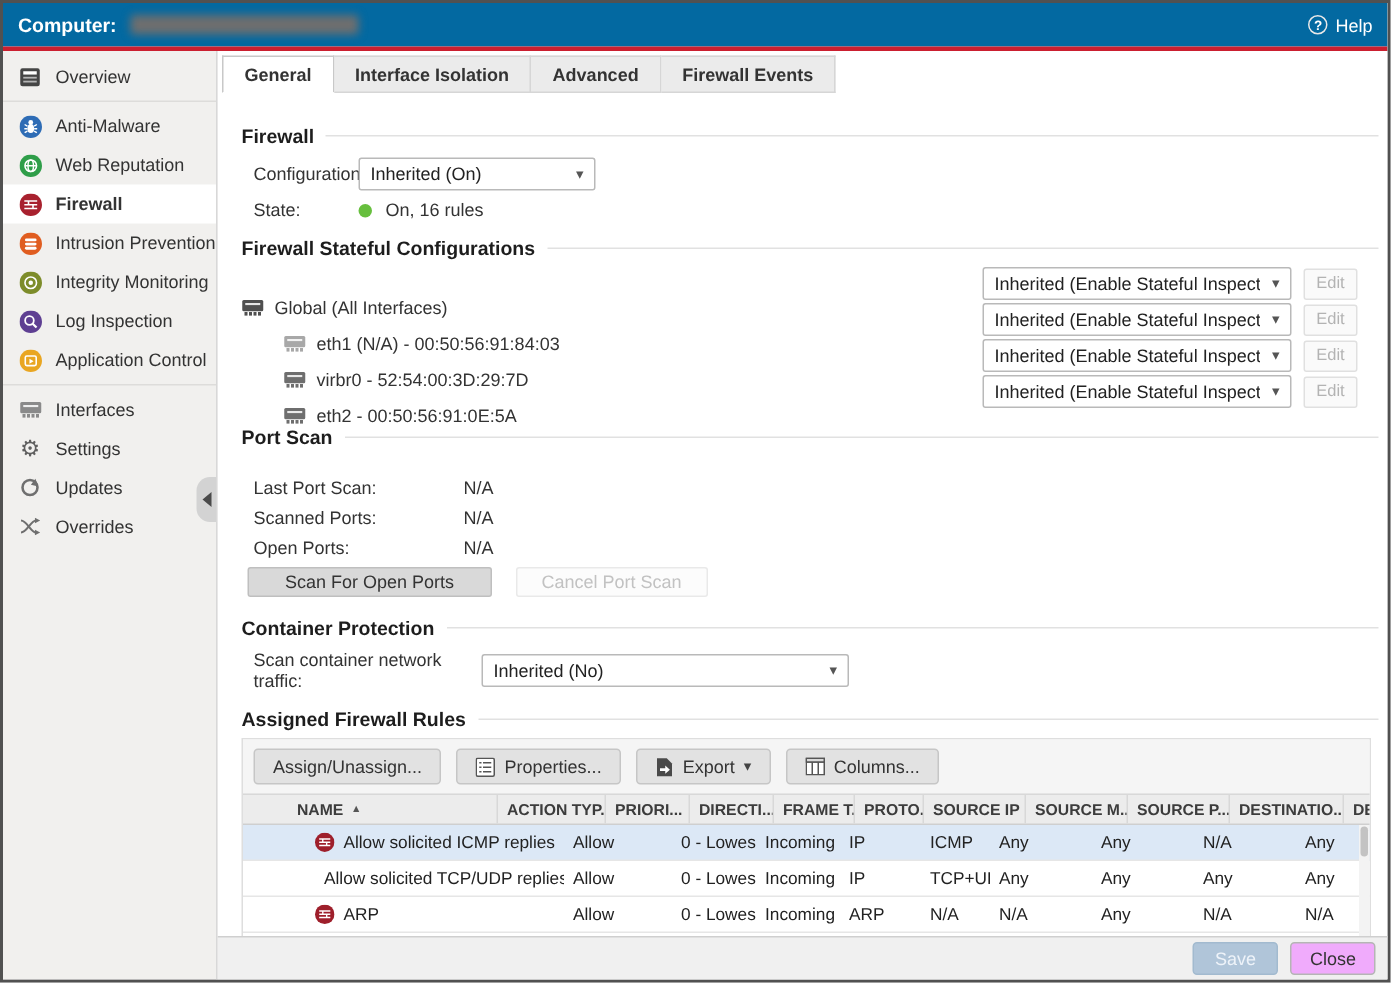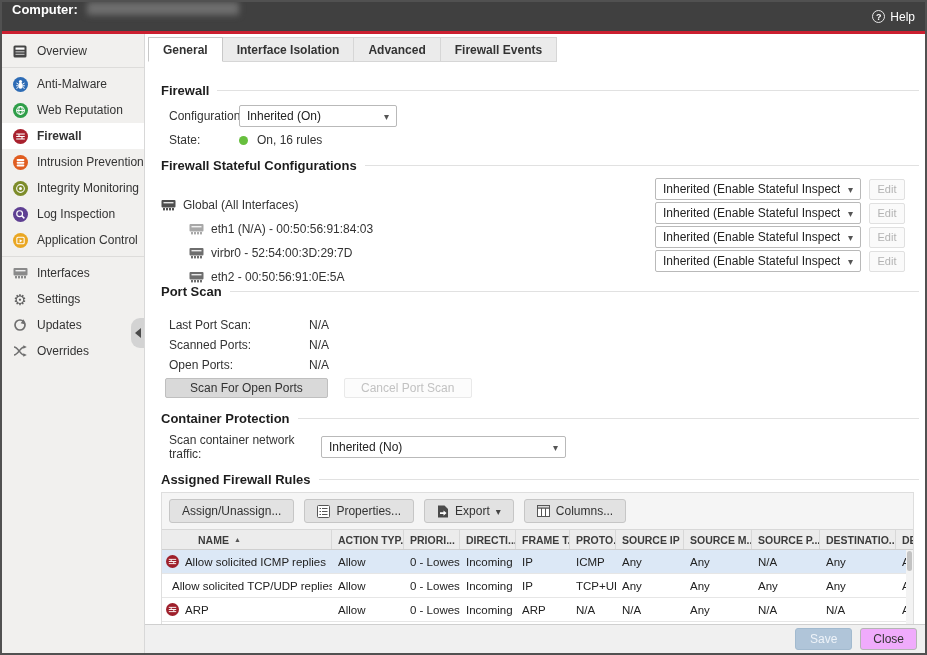--- a/index.html
+++ b/index.html
@@ -6,21 +6,21 @@
   html,body { background:#888; }
   body { font-family:"Liberation Sans", sans-serif; }
 
   .window{
     width:927px; height:655px; border:2px solid #515151; background:#fff;
     display:flex; flex-direction:column; position:relative; overflow:hidden;
   }
 
   
   .titlebar{
-    height:29px; background:#404040; color:#fff; display:flex; 
+    height:29px; background:#0369a1; color:#fff; display:flex; align-items:center;
     padding:0 10px; flex:0 0 auto;
   }
   .titlebar .title{ font-size:13px; font-weight:bold; }
   .redacted{ width:152px; height:13px; background:#6e6e6e; border-radius:2px;
     margin-left:9px; filter:blur(3px); }
   .help-wrap{ margin-left:auto; display:flex; align-items:center; gap:5px; font-size:12px; cursor:default;}
   .help-q{ width:13px; height:13px; border:1px solid #e8e8e8; border-radius:50%;
     font-size:9px; display:flex; align-items:center; justify-content:center; font-weight:bold;}
   .red-line{ height:3px; background:#cb1f30; flex:0 0 auto; }
 
@@ -116,21 +116,21 @@
     display:flex; align-items:center; border-right:1px solid #d8d8d8; white-space:nowrap;
     overflow:hidden; cursor:pointer; }
   .th.first{ padding-left:36px; }
   .th .sort{ font-size:7px; color:#555; margin-left:5px; }
 
   .tbody{ height:84px; overflow:hidden; position:relative; }
   .tr{ display:flex; height:24px; align-items:center; border-bottom:1px solid #e6e6e6;
     background:#fff; overflow:hidden; cursor:pointer; }
   .tr.selected{ background:#dce8f6; }
   .td{ flex:0 0 auto; font-size:11.5px; color:#222; padding:0 6px; white-space:nowrap; overflow:hidden; }
-  .td.first{ display:flex; align-items:center; gap:6px; padding-left:4px; }
+  .td.first{ display:flex; align-items:center; gap:6px; padding-left:4px;margin-left:44px; }
 
   .vscroll{ position:absolute; right:0; top:0; width:7px; height:84px; background:#f3f3f3; }
   .vscroll .thumb{ position:absolute; top:1px; left:1px; width:5px; height:20px;
     background:#c3c3c3; border-radius:3px; }
   .hscroll{ height:11px; background:#f7f7f7; border-top:1px solid #e2e2e2; position:relative; }
   .hscroll .thumb{ position:absolute; top:2px; left:2px; width:538px; height:7px;
     background:#b2b2b2; border-radius:4px; }
 
   
   .footer{ height:29px; background:#f0f0f0; border-top:1px solid #cfcfcf; display:flex;

